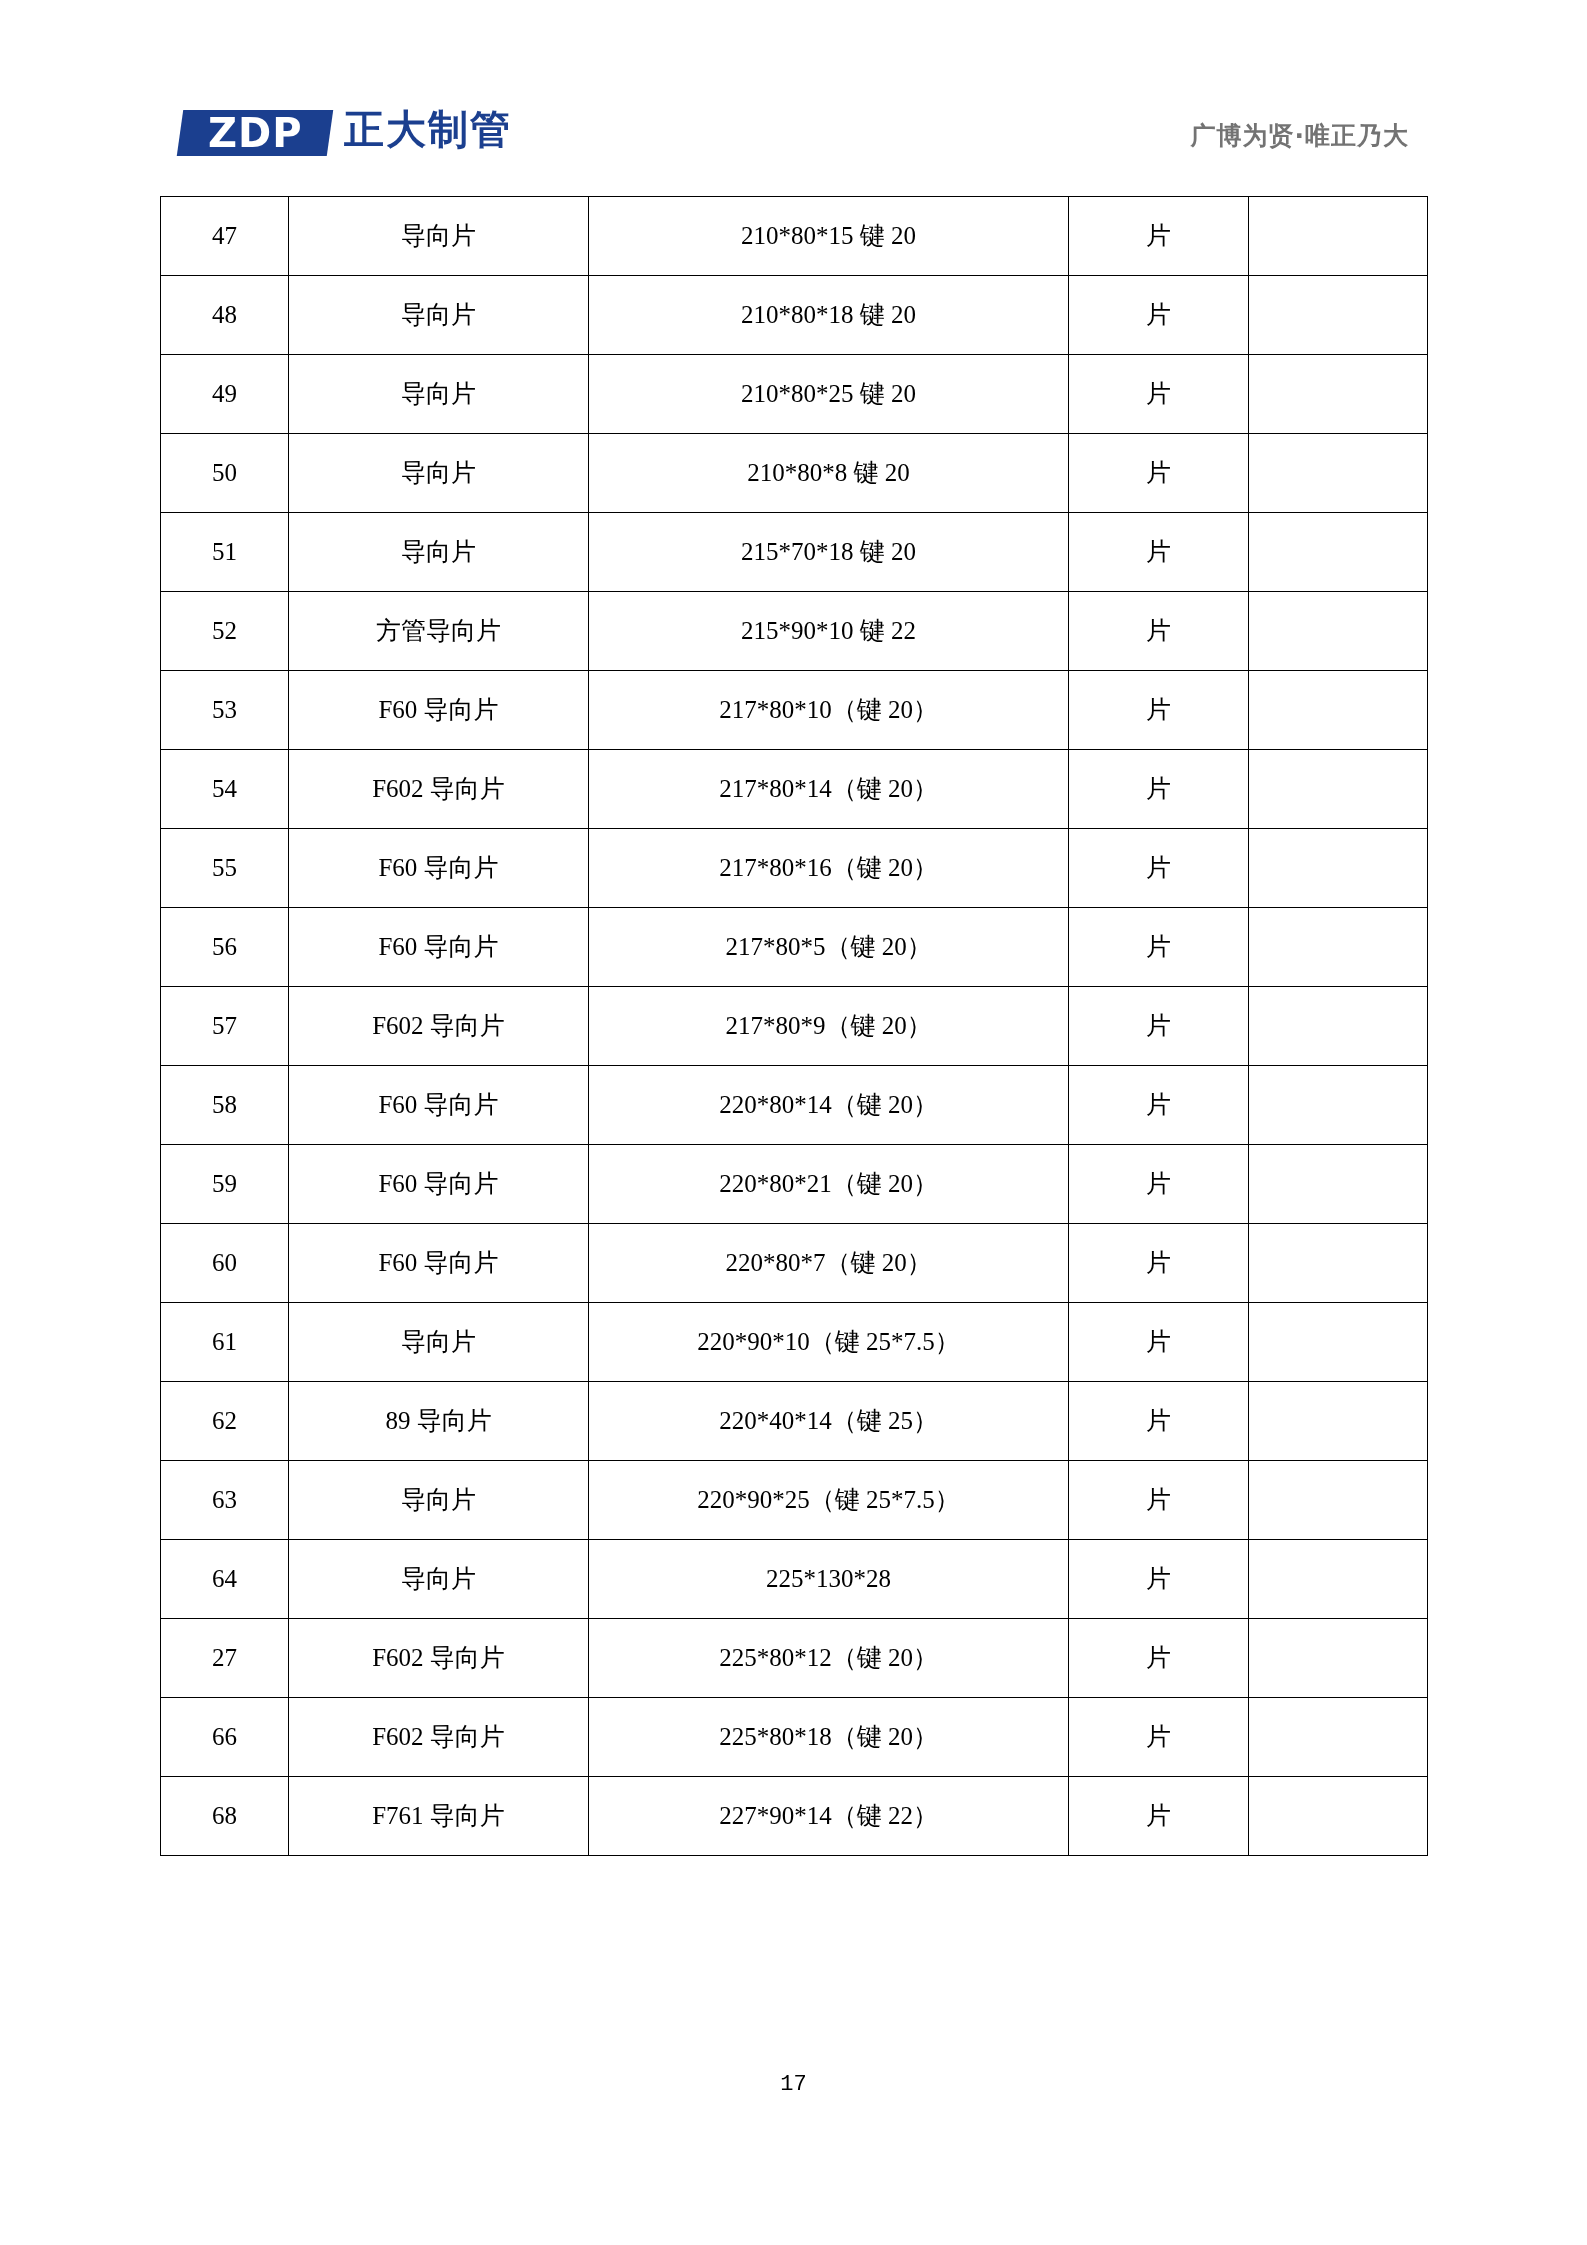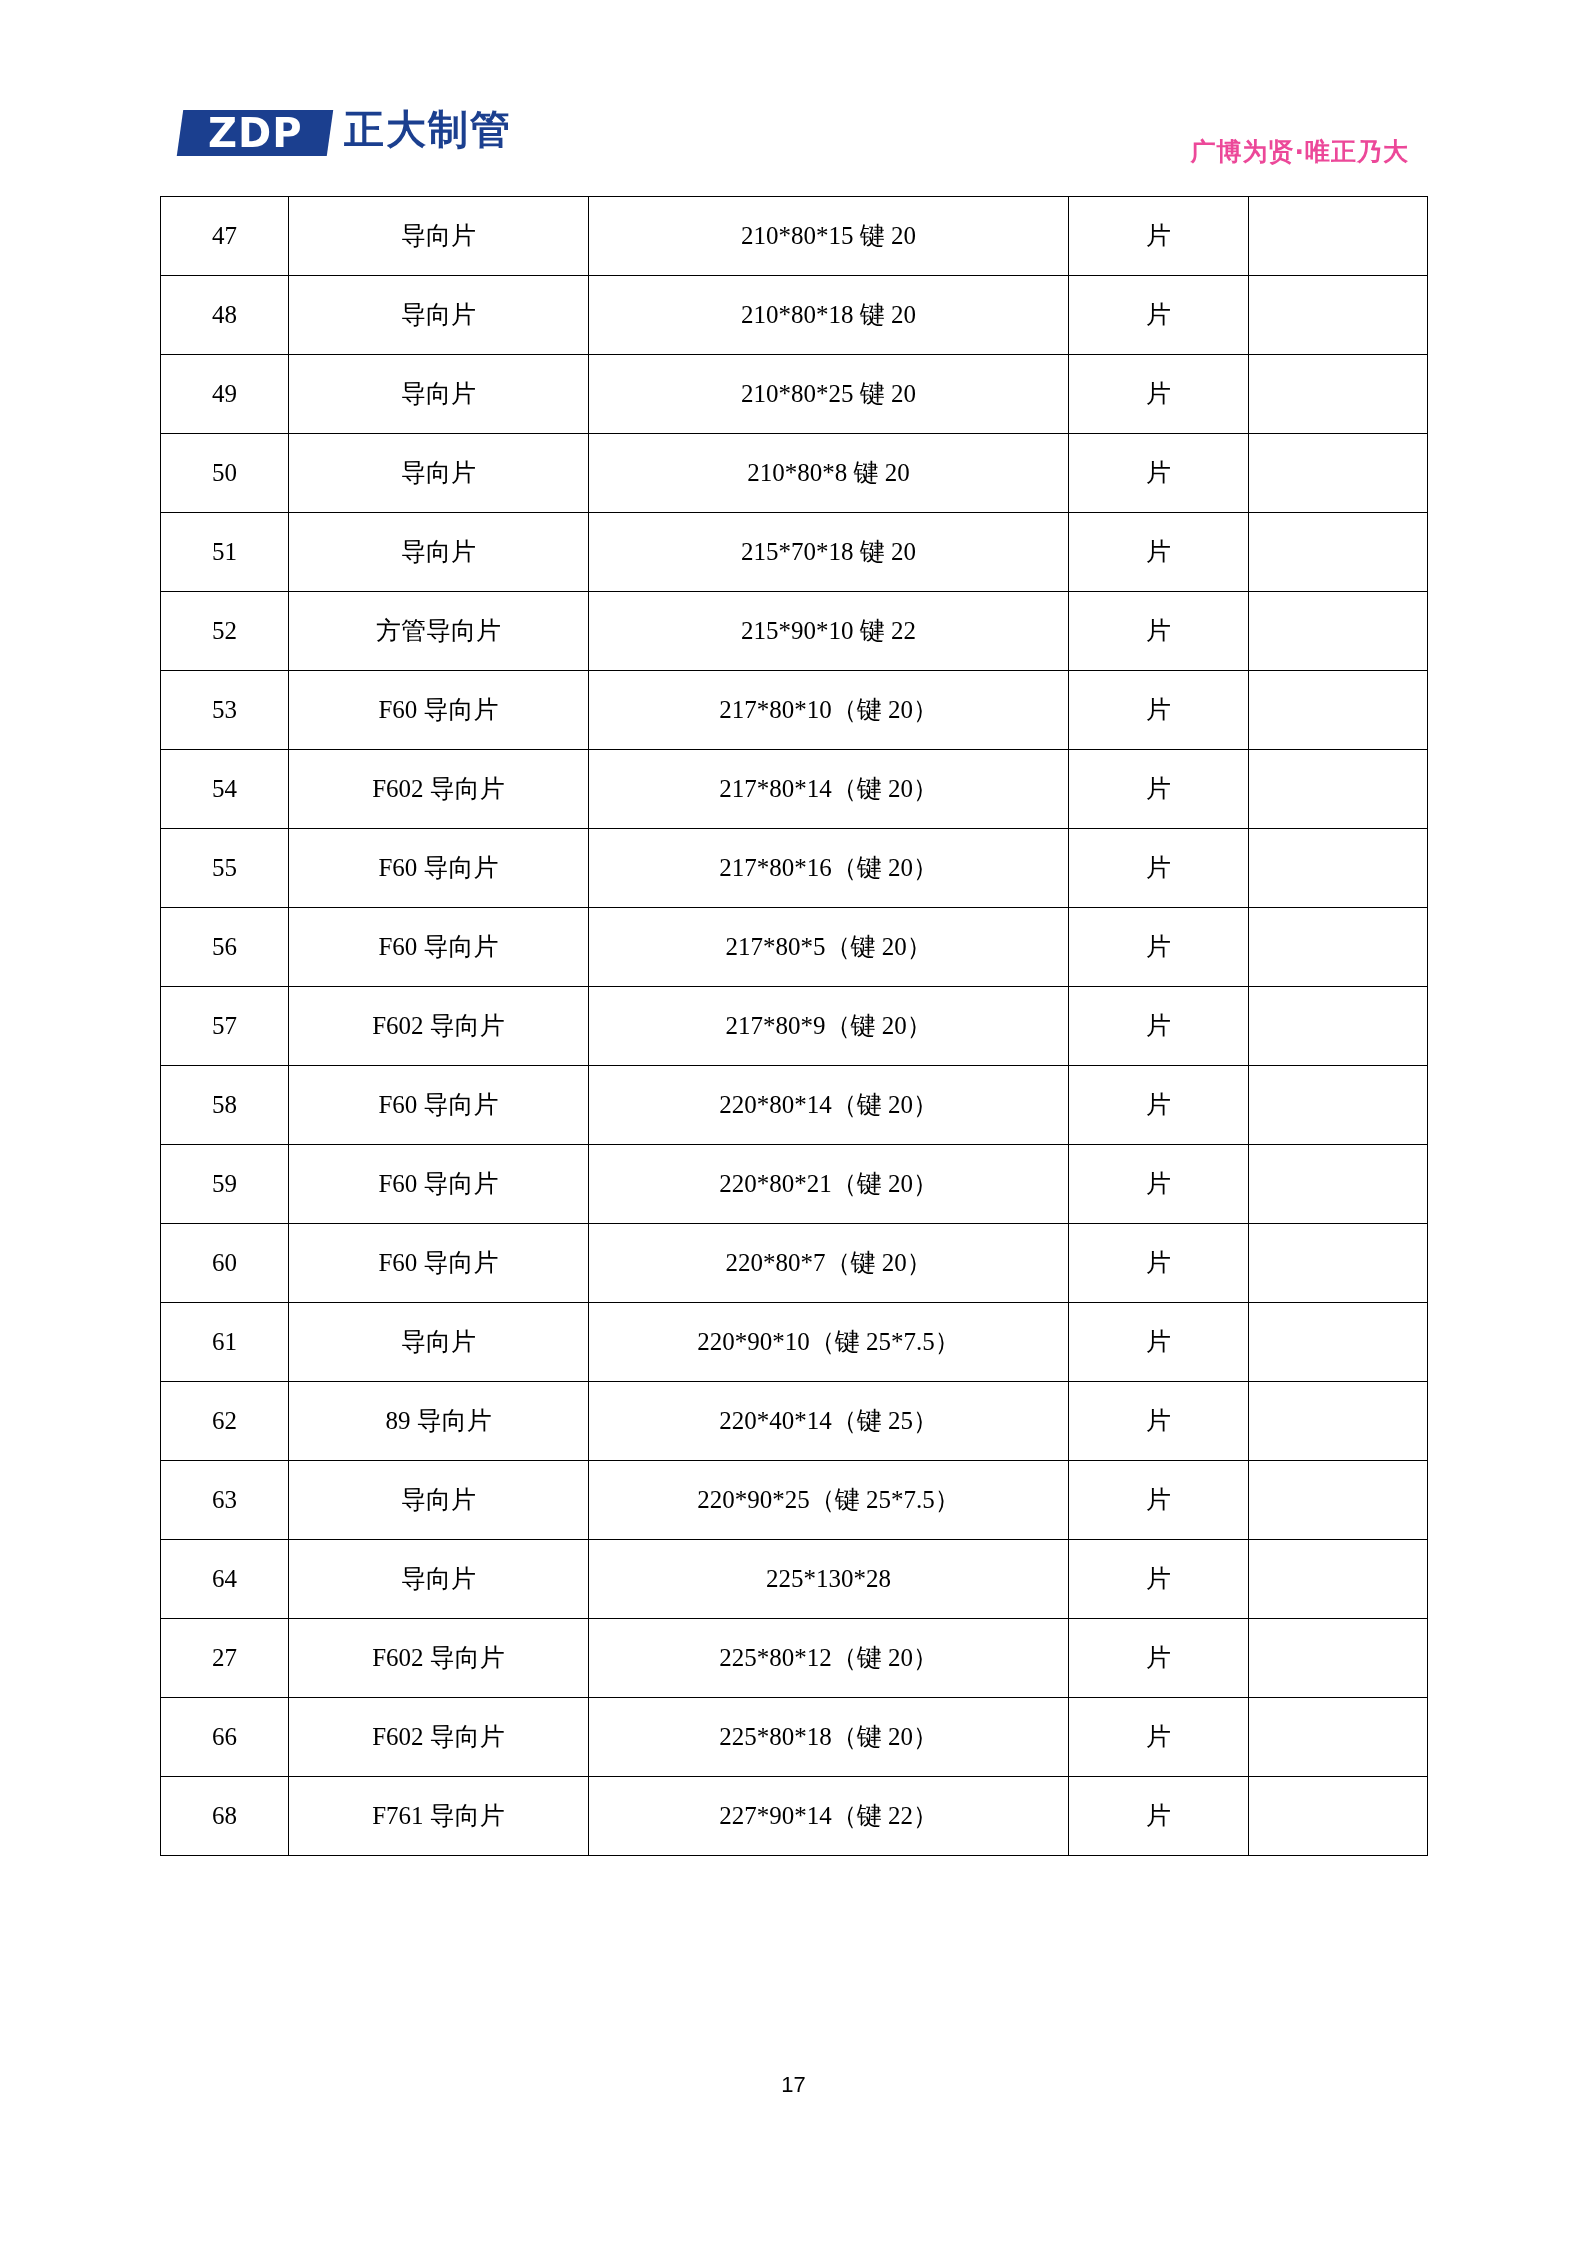--- a/index.html
+++ b/index.html
@@ -70,25 +70,25 @@
     font-weight: bold;
     font-size: 40px;
     color: #1b3f8f;
     margin-left: 12px;
     letter-spacing: 2px;
     line-height: 1;
   }
   .slogan {
     position: absolute;
     right: 178px;
-    top: 30px;
+    top: 14px;
     font-family: "DejaVu Sans", sans-serif;
     font-weight: bold;
     font-size: 25px;
-    color: #ec4899;
+    color: #737373;
     letter-spacing: 1px;
     white-space: nowrap;
   }
   
   .table-wrap {
     position: absolute;
     left: 160px;
     top: 196px;
     width: 1267px;
   }
@@ -116,21 +116,21 @@
   .cn { font-family: "DejaVu Sans", sans-serif; font-size: 25px; }
 
   
   .footer {
     position: absolute;
     left: 0;
     top: 2072px;
     width: 1587px;
     text-align: center;
     font-size: 22px;
-    font-family: Liberation Sans, sans-serif;
+    font-family: Liberation Mono, monospace;
   }
 </style>
 </head>
 <body>
 
 <div class="page">
 
   <div class="header">
     <div class="logo">
       <span class="logo-mark"><span class="bar"><span>ZDP</span></span></span>

